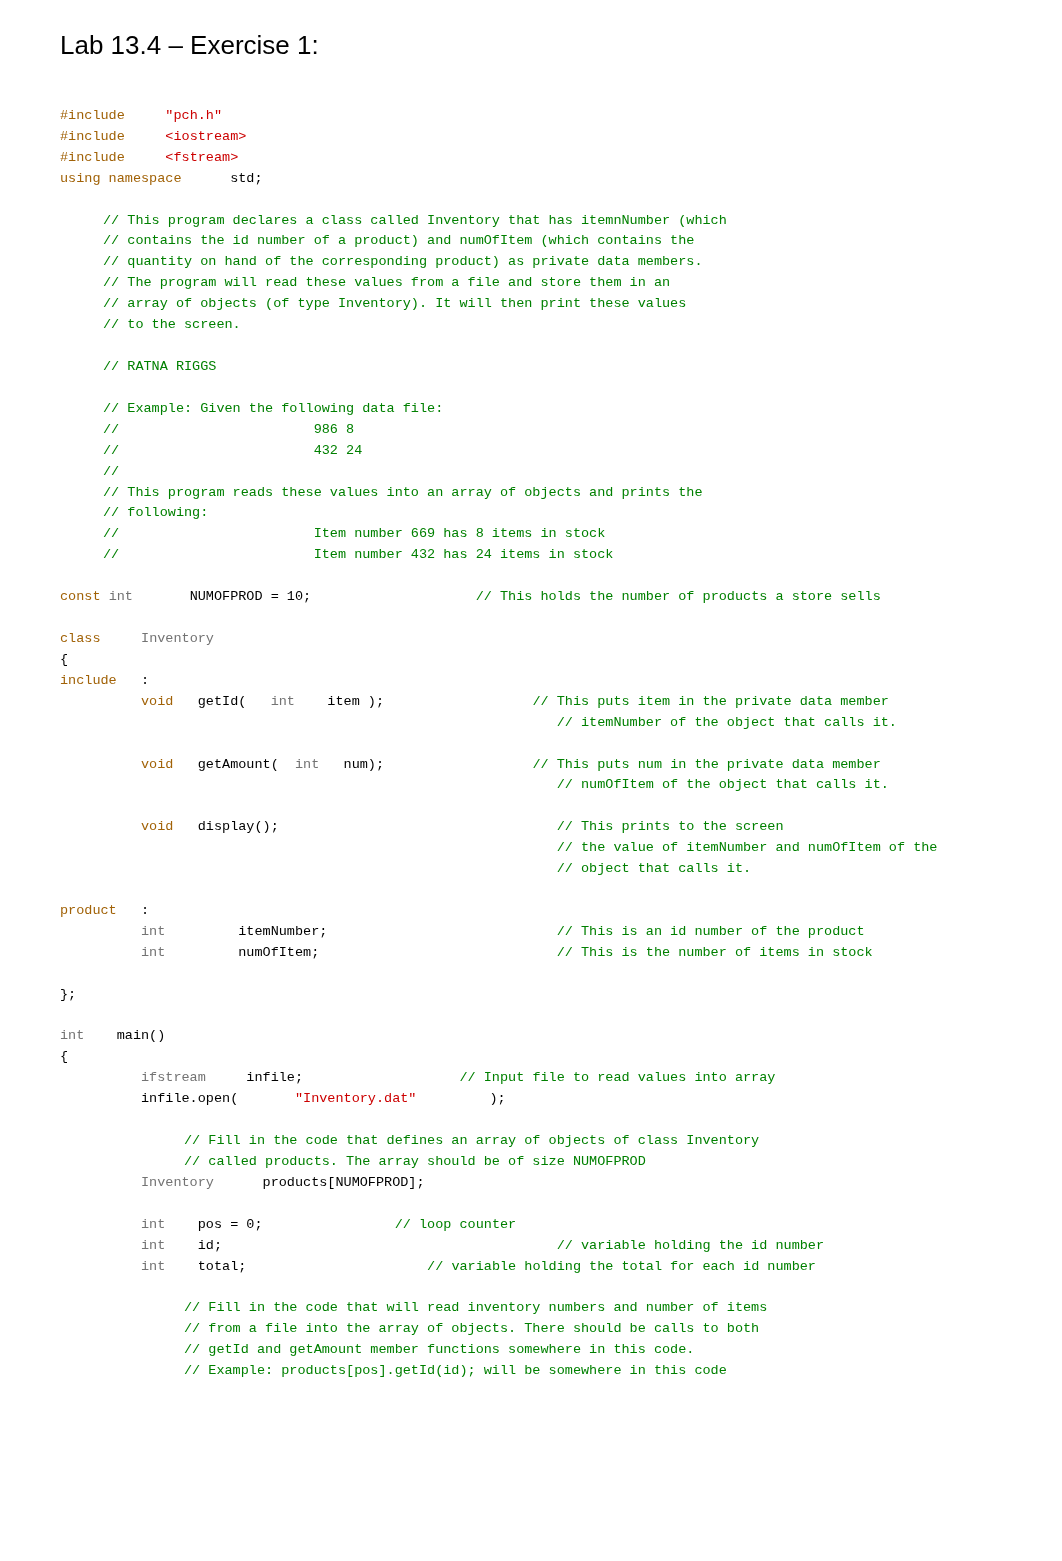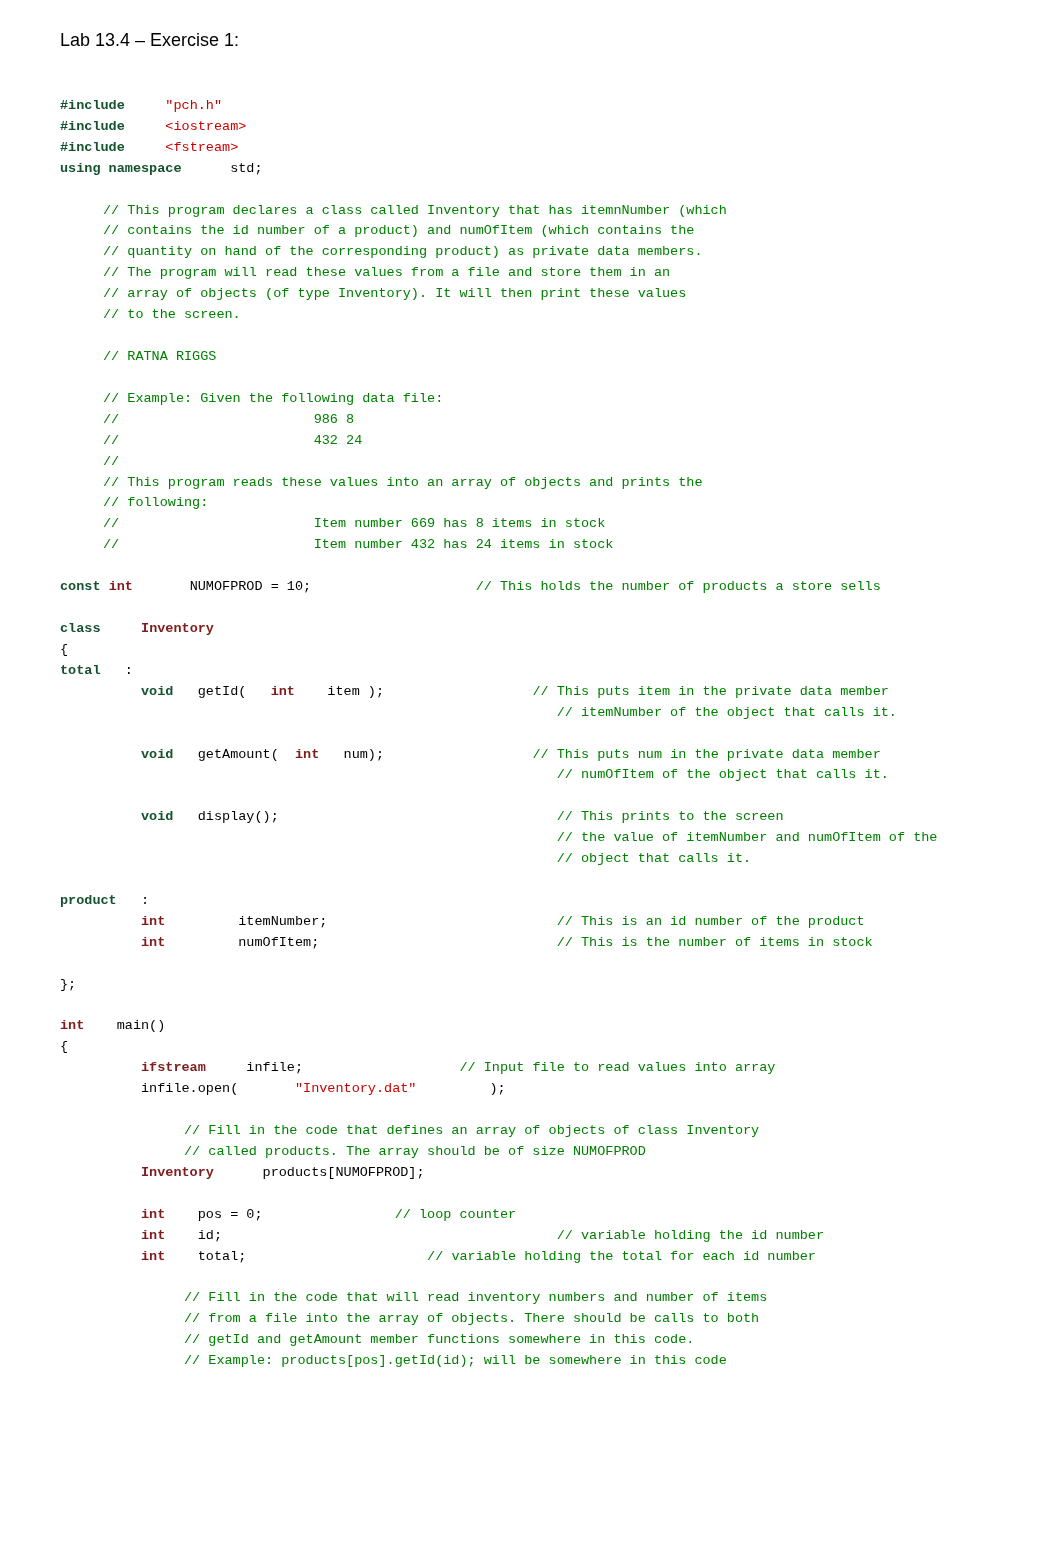--- a/index.html
+++ b/index.html
@@ -7,31 +7,31 @@
       background: #ffffff;
       font-family: 'Courier New', Courier, monospace;
       font-size: 13.5px;
       color: #000000;
       padding: 30px 60px;
       width: 1062px;
       min-height: 1561px;
     }
     h1 {
       font-family: Arial, sans-serif;
-      font-size: 18px;
+      font-size: 26px;
       font-weight: normal;
       margin-bottom: 24px;
       color: #000;
     }
     .code-block {
       line-height: 1.55;
       white-space: pre;
     }
-    .kw-blue { color: #14532d; font-weight: bold; }
-    .kw-teal { color: #7f1d1d; font-weight: bold; }
+    .kw-blue { color: #a16207; }
+    .kw-teal { color: #737373; }
     .comment { color: #008000; margin-left: 43px; }
     .include-str { color: #cc0000; }
   </style>
 </head>
 <body>
 
 <h1>Lab 13.4   –   Exercise 1:</h1>
 
 <div class="code-block">
 <span class="kw-blue">#include</span>     <span class="include-str">"pch.h"</span>
@@ -54,21 +54,21 @@
 <span class="comment">//</span>
 <span class="comment">// This program reads these values into an array of objects and prints the</span>
 <span class="comment">// following:</span>
 <span class="comment">//                        Item number 669 has 8 items in stock</span>
 <span class="comment">//                        Item number 432 has 24 items in stock</span>
 
 <span class="kw-blue">const</span> <span class="kw-teal">int</span>       NUMOFPROD = 10;               <span class="comment">// This holds the number of products a store sells</span>
 
 <span class="kw-blue">class</span>     <span class="kw-teal">Inventory</span>
 {
-<span class="kw-blue">total</span>   :
+<span class="kw-blue">include</span>   :
           <span class="kw-blue">void</span>   getId(   <span class="kw-teal">int</span>    item );             <span class="comment">// This puts item in the private data member</span>
                                                         <span class="comment">// itemNumber of the object that calls it.</span>
 
           <span class="kw-blue">void</span>   getAmount(  <span class="kw-teal">int</span>   num);             <span class="comment">// This puts num in the private data member</span>
                                                         <span class="comment">// numOfItem of the object that calls it.</span>
 
           <span class="kw-blue">void</span>   display();                             <span class="comment">// This prints to the screen</span>
                                                         <span class="comment">// the value of itemNumber and numOfItem of the</span>
                                                         <span class="comment">// object that calls it.</span>
 

